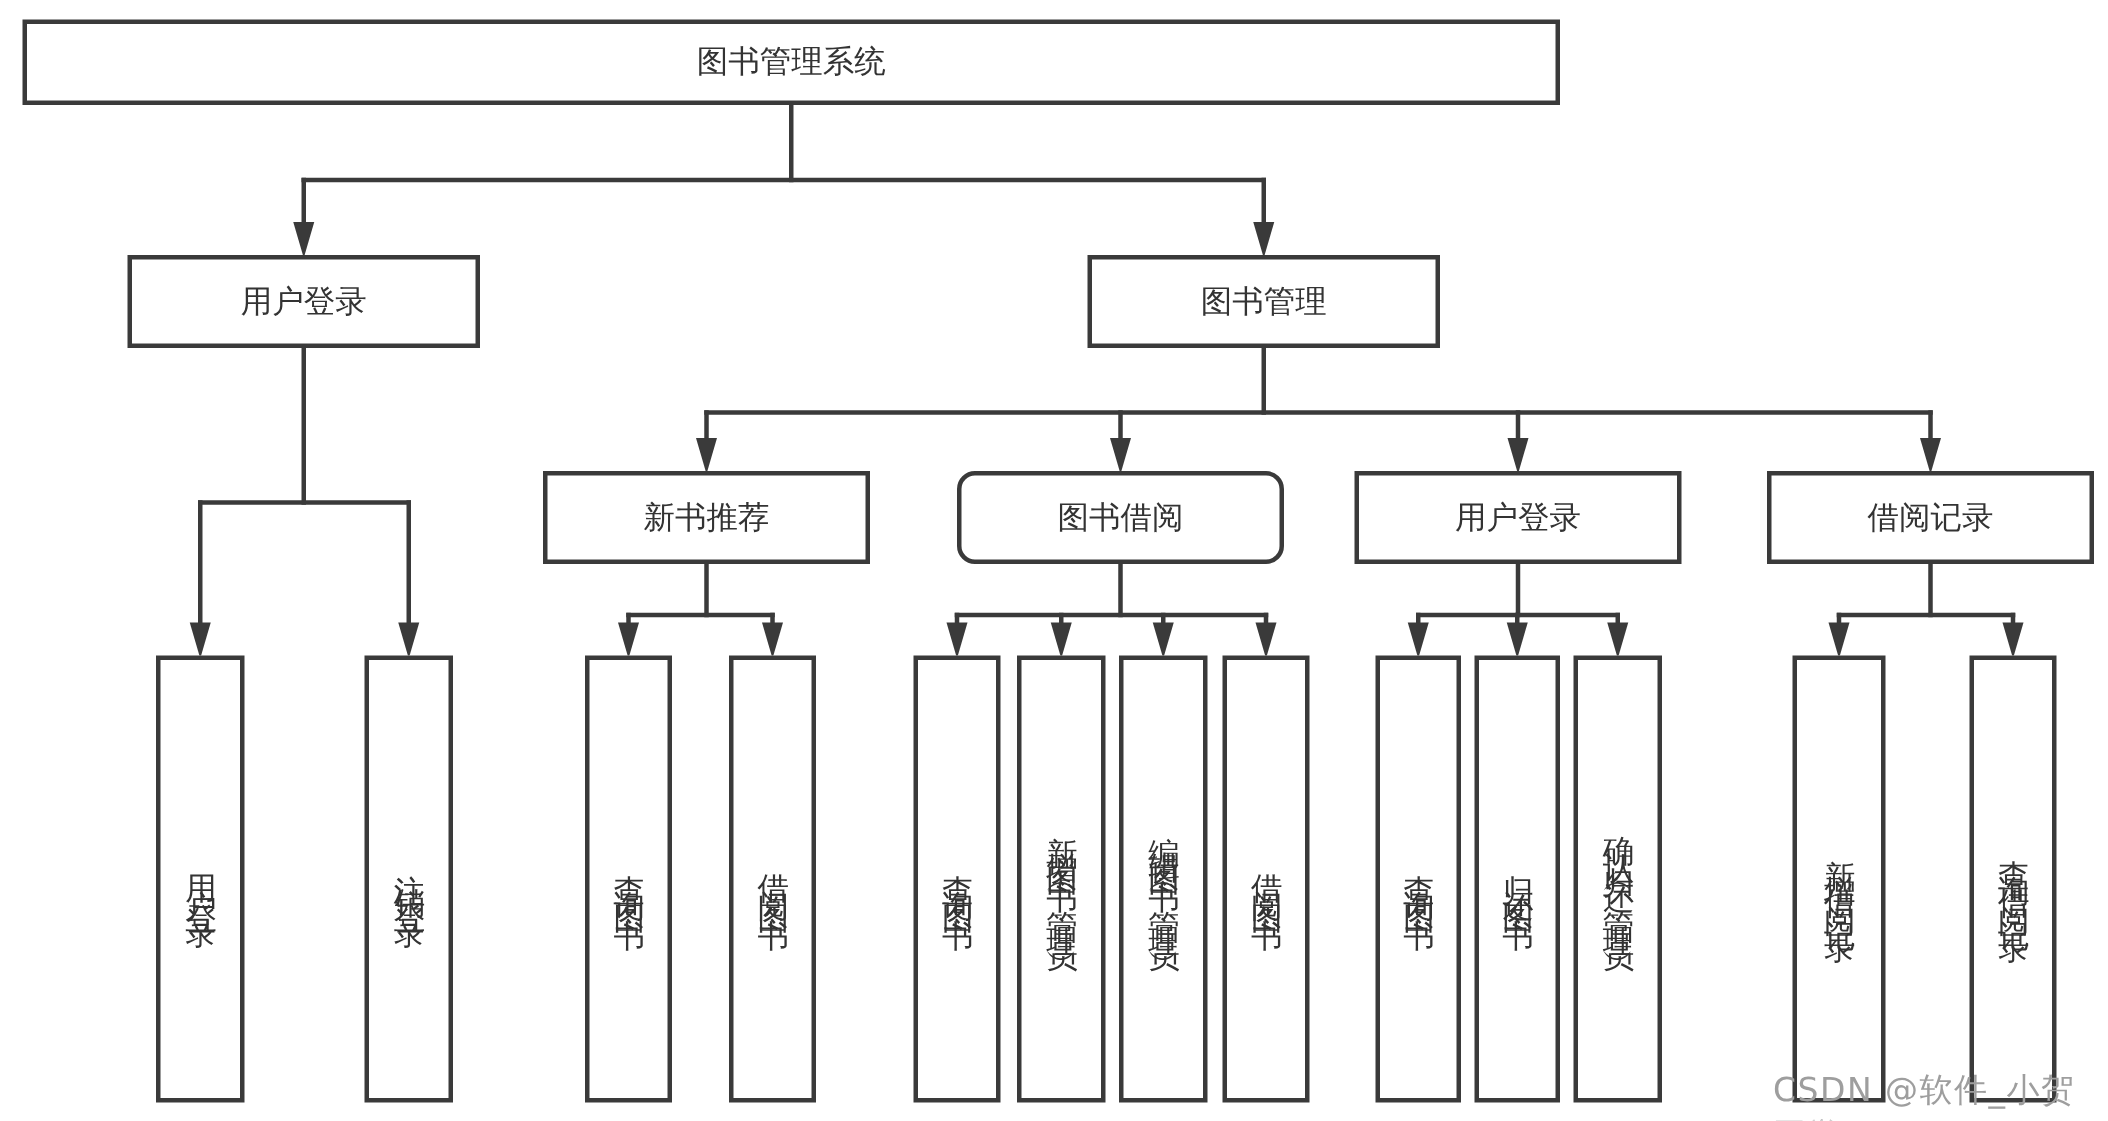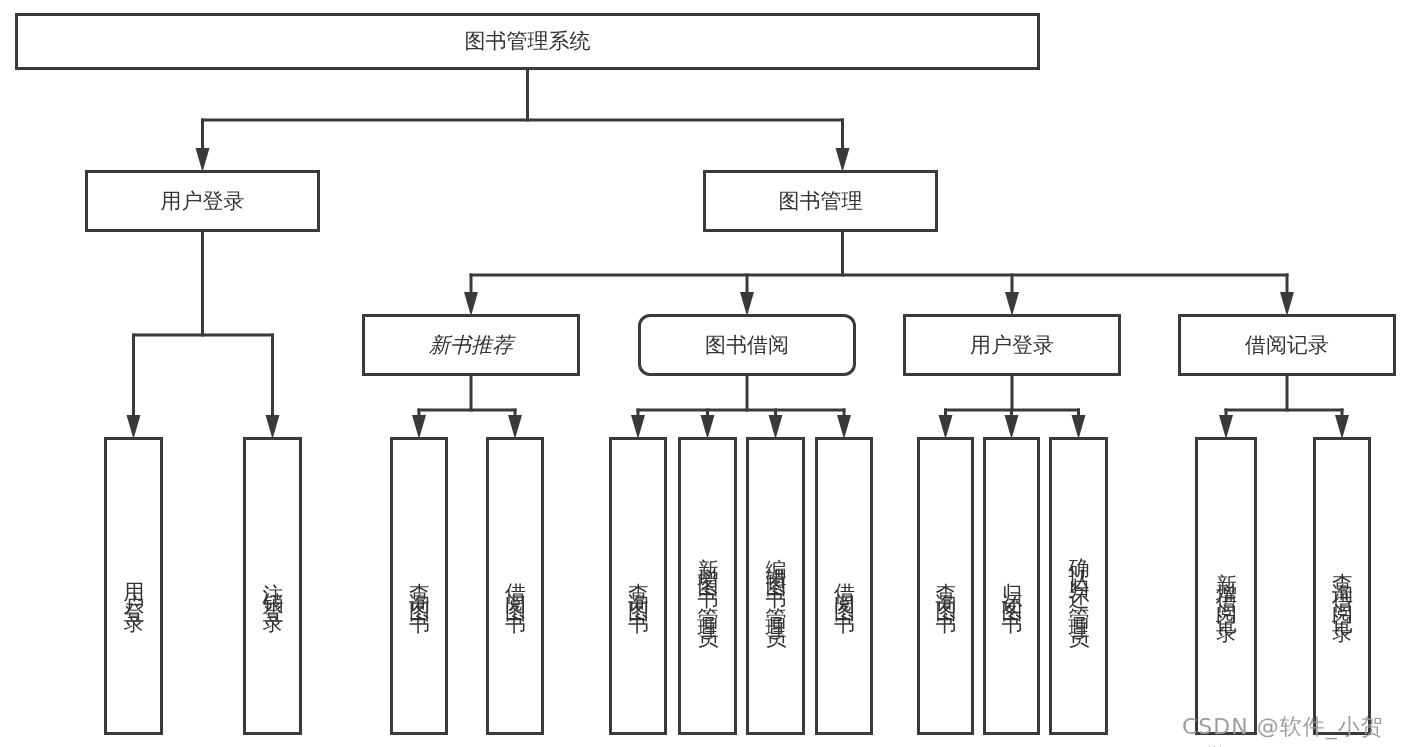--- a/index.html
+++ b/index.html
@@ -103,22 +103,22 @@
       <line x1="1226" y1="410" x2="1226" y2="421" stroke="#3a3a3a" stroke-width="3" stroke-linecap="square"></line>
       <polygon points="1219,415 1233,415 1226,439" fill="#3a3a3a"></polygon>
       <line x1="1342" y1="410" x2="1342" y2="421" stroke="#3a3a3a" stroke-width="3" stroke-linecap="square"></line>
       <polygon points="1335,415 1349,415 1342,439" fill="#3a3a3a"></polygon>
     </svg>
   <div id="nodes">
       <div class="node" style="left: 15px; top: 13px; width: 1025px; height: 57px;">图书管理系统</div>
       <div class="node" style="left: 85px; top: 170px; width: 235px; height: 62px;">用户登录</div>
       <div class="node vertical" style="left: 104px; top: 437px; width: 59px; height: 298px;">用户登录</div>
       <div class="node vertical" style="left: 243px; top: 437px; width: 59px; height: 298px;">注销登录</div>
-      <div class="node" style="left: 703px; top: 170px; width: 235px; height: 62px;">图书管理</div>
-      <div class="node" style="left: 362px; top: 314px; width: 218px; height: 62px; font-style: italic;">新书推荐</div>
+      <div class="node" style="left: 725px; top: 170px; width: 235px; height: 62px;">图书管理</div>
+      <div class="node" style="left: 362px; top: 314px; width: 218px; height: 62px;">新书推荐</div>
       <div class="node vertical" style="left: 390px; top: 437px; width: 58px; height: 298px;">查询图书</div>
       <div class="node vertical" style="left: 486px; top: 437px; width: 58px; height: 298px;">借阅图书</div>
       <div class="node" style="left: 638px; top: 314px; width: 218px; height: 62px; border-radius: 12px;">图书借阅</div>
       <div class="node vertical" style="left: 609px; top: 437px; width: 58px; height: 298px;">查询图书</div>
       <div class="node vertical" style="left: 678px; top: 437px; width: 59px; height: 298px;">新增图书（管理员）</div>
       <div class="node vertical" style="left: 746px; top: 437px; width: 59px; height: 298px;">编辑图书（管理员）</div>
       <div class="node vertical" style="left: 815px; top: 437px; width: 58px; height: 298px;">借阅图书</div>
       <div class="node" style="left: 903px; top: 314px; width: 218px; height: 62px;">用户登录</div>
       <div class="node vertical" style="left: 917px; top: 437px; width: 57px; height: 298px;">查询图书</div>
       <div class="node vertical" style="left: 983px; top: 437px; width: 57px; height: 298px;">归还图书</div>

